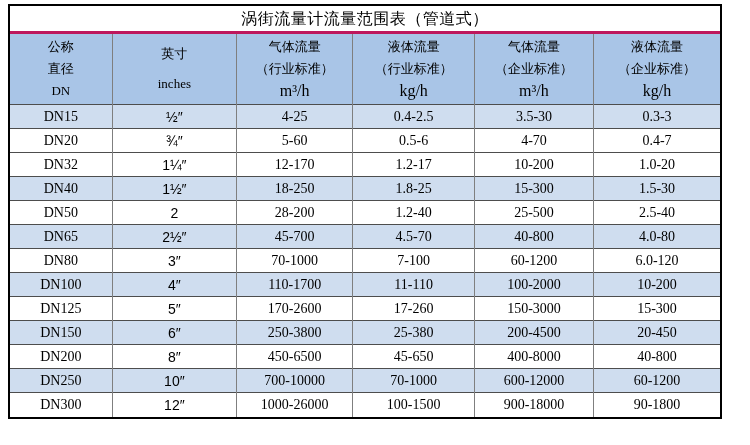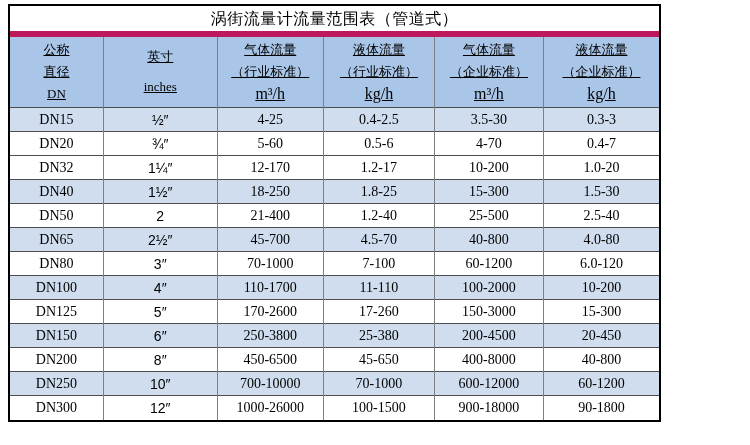--- a/index.html
+++ b/index.html
@@ -8,21 +8,21 @@
     height: 445px;
     background: #ffffff;
     font-family: "Liberation Serif", "DejaVu Serif", serif;
     color: #000000;
     overflow: hidden;
   }
   .table-wrap {
     position: absolute;
     left: 8px;
     top: 4px;
-    width: 653px;
+    width: 714px;
     border: 2px solid #000000;
     background: #ffffff;
   }
   .title-bar {
     height: 25px;
     line-height: 25px;
     text-align: center;
     font-size: 16px;
     background: #ffffff;
     letter-spacing: 0.5px;
@@ -33,28 +33,27 @@
     table-layout: fixed;
   }
   col.c1 { width: 14.4%; }
   col.c2 { width: 17.5%; }
   col.c3 { width: 16.4%; }
   col.c4 { width: 17.1%; }
   col.c5 { width: 16.8%; }
   col.c6 { width: 17.8%; }
   thead th {
     background: #a9c5e7;
-    border-top: 6px solid #be185d;
+    border-top: 3px solid #be185d;
     border-left: 1px solid #7f7f7f;
     font-weight: normal;
     font-size: 13px;
     height: 72px;
     vertical-align: middle;
     padding: 2px 0;
-    text-decoration: underline;
   }
   thead th:first-child { border-left: none; }
   thead th .hline { line-height: 22px; text-align: center; }
   thead th .unit { font-size: 16px; }
   thead th.inches-head .hline.gap { line-height: 30px; }
   tbody td {
     height: 24px;
     text-align: center;
     vertical-align: middle;
     font-size: 14px;
@@ -145,21 +144,21 @@
           <td>DN40</td>
           <td class="inches">1½″</td>
           <td>18-250</td>
           <td>1.8-25</td>
           <td>15-300</td>
           <td>1.5-30</td>
         </tr>
         <tr class="white">
           <td>DN50</td>
           <td class="inches">2</td>
-          <td>21-400</td>
+          <td>28-200</td>
           <td>1.2-40</td>
           <td>25-500</td>
           <td>2.5-40</td>
         </tr>
         <tr class="blue">
           <td>DN65</td>
           <td class="inches">2½″</td>
           <td>45-700</td>
           <td>4.5-70</td>
           <td>40-800</td>

